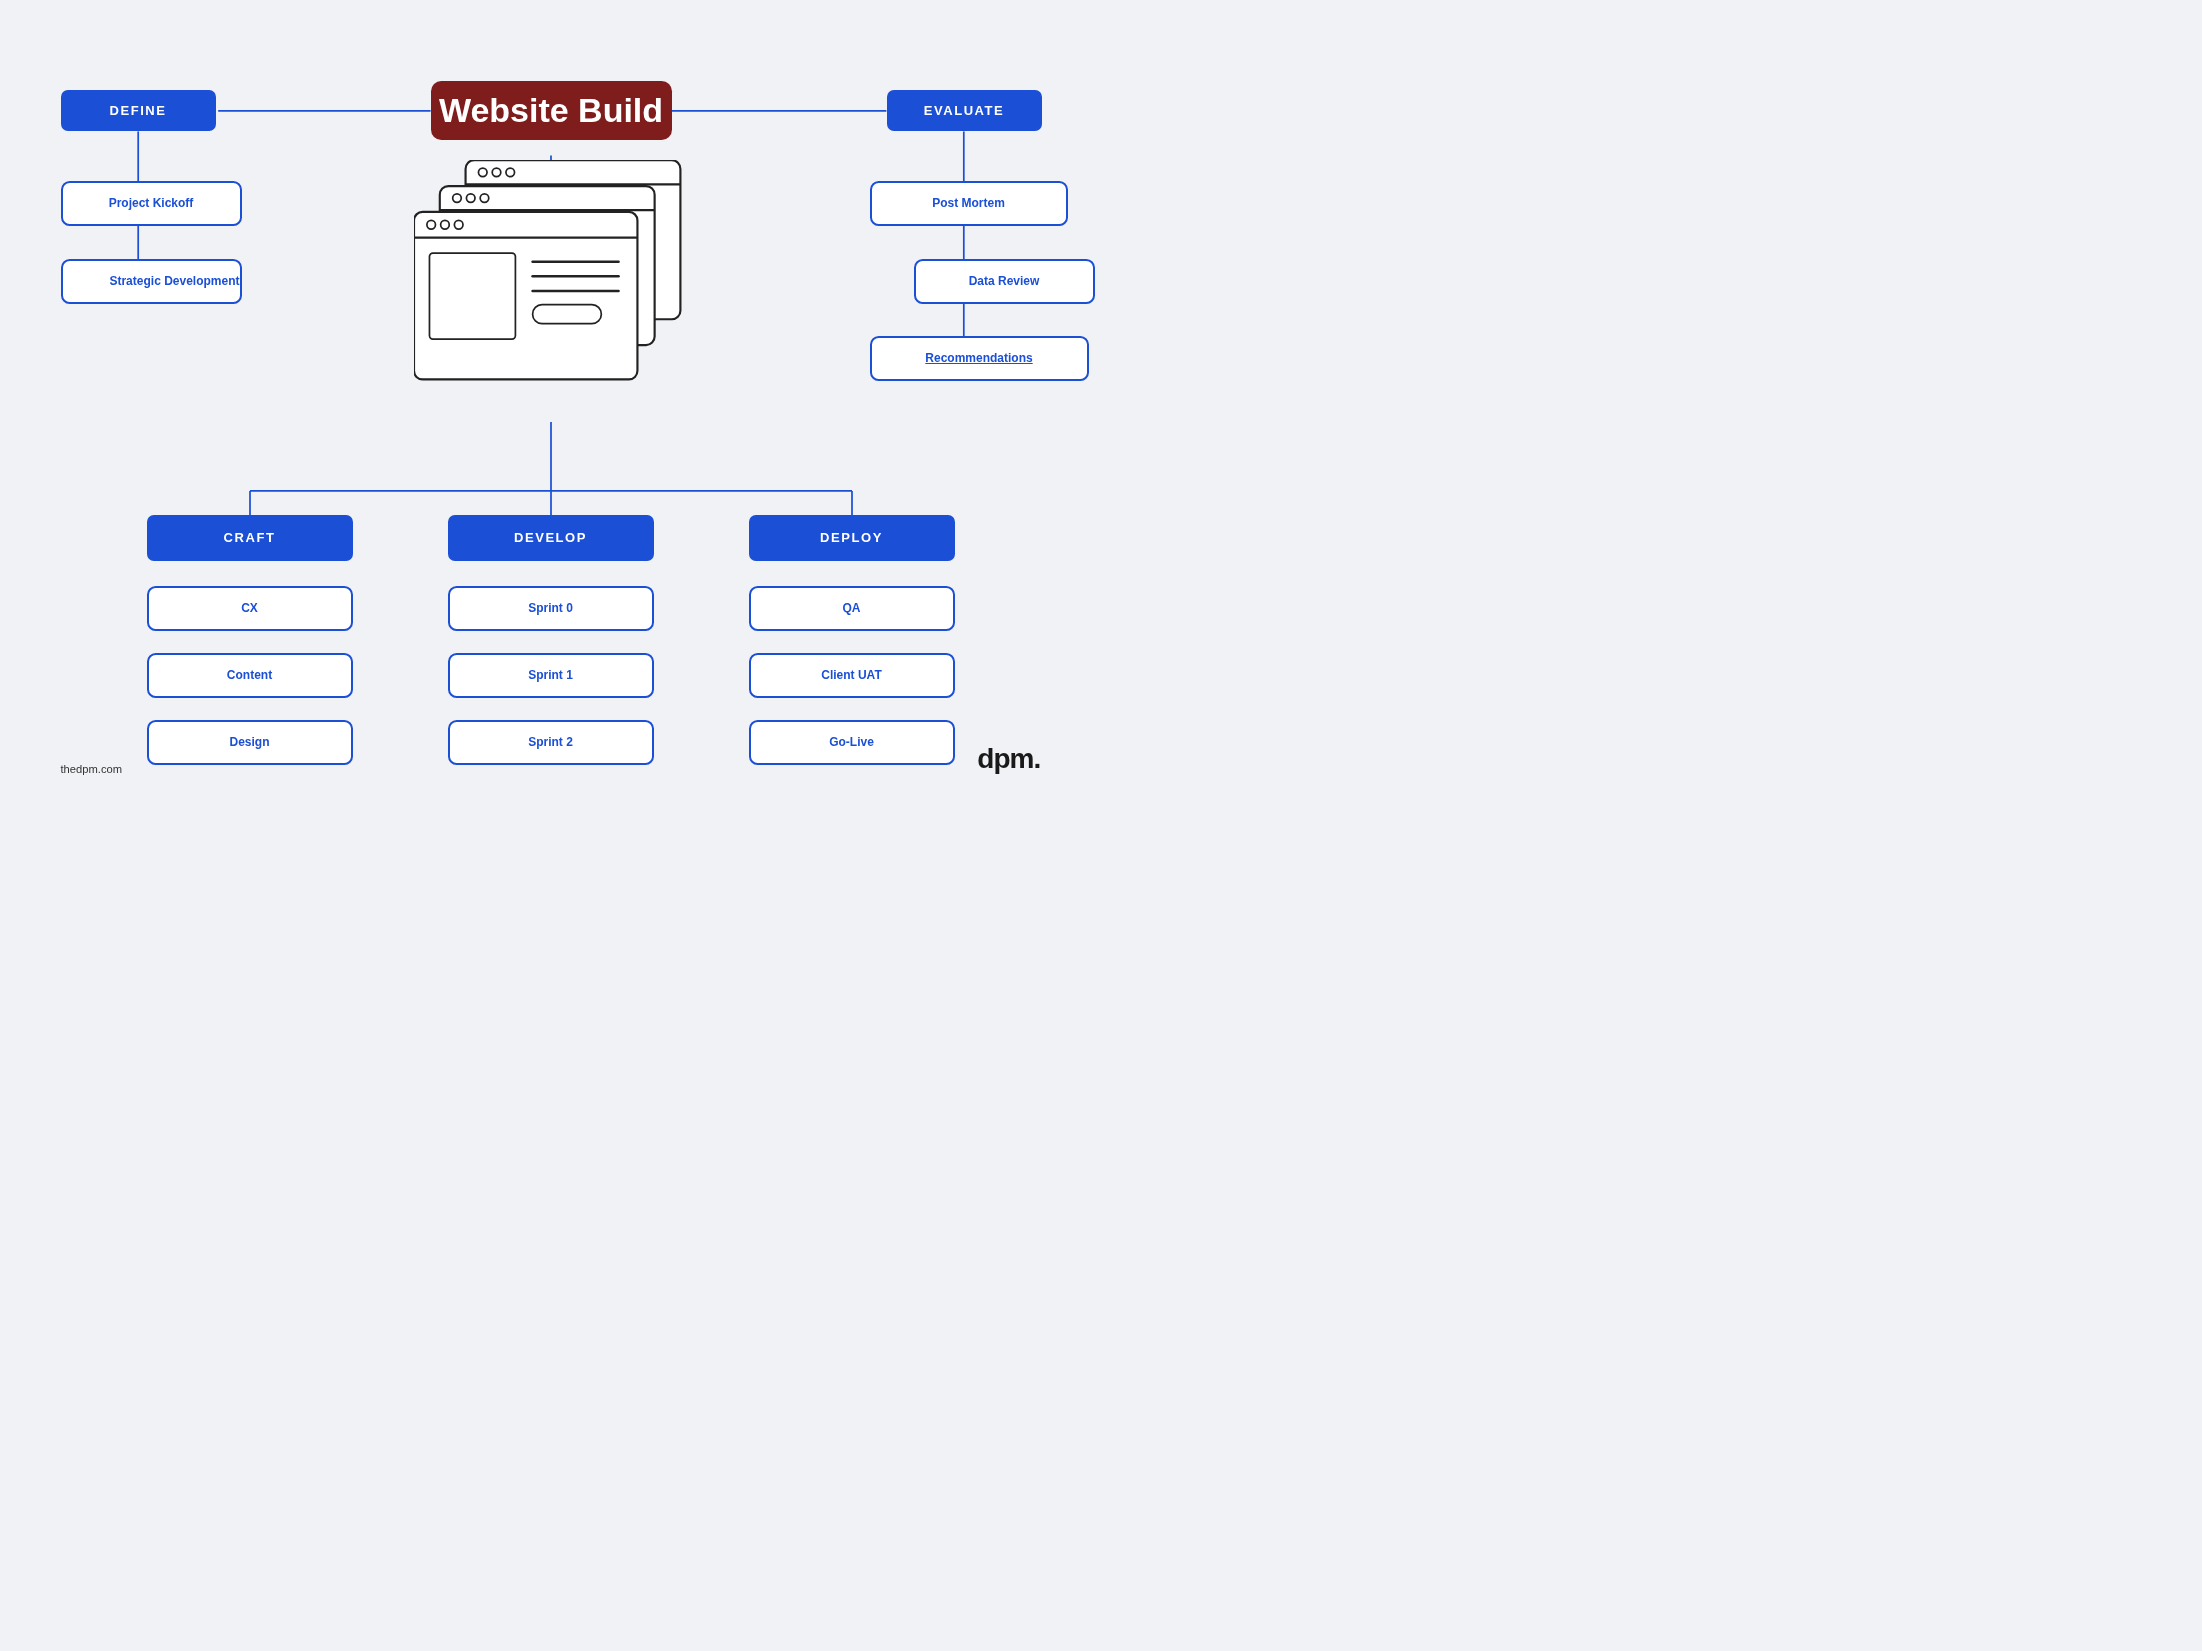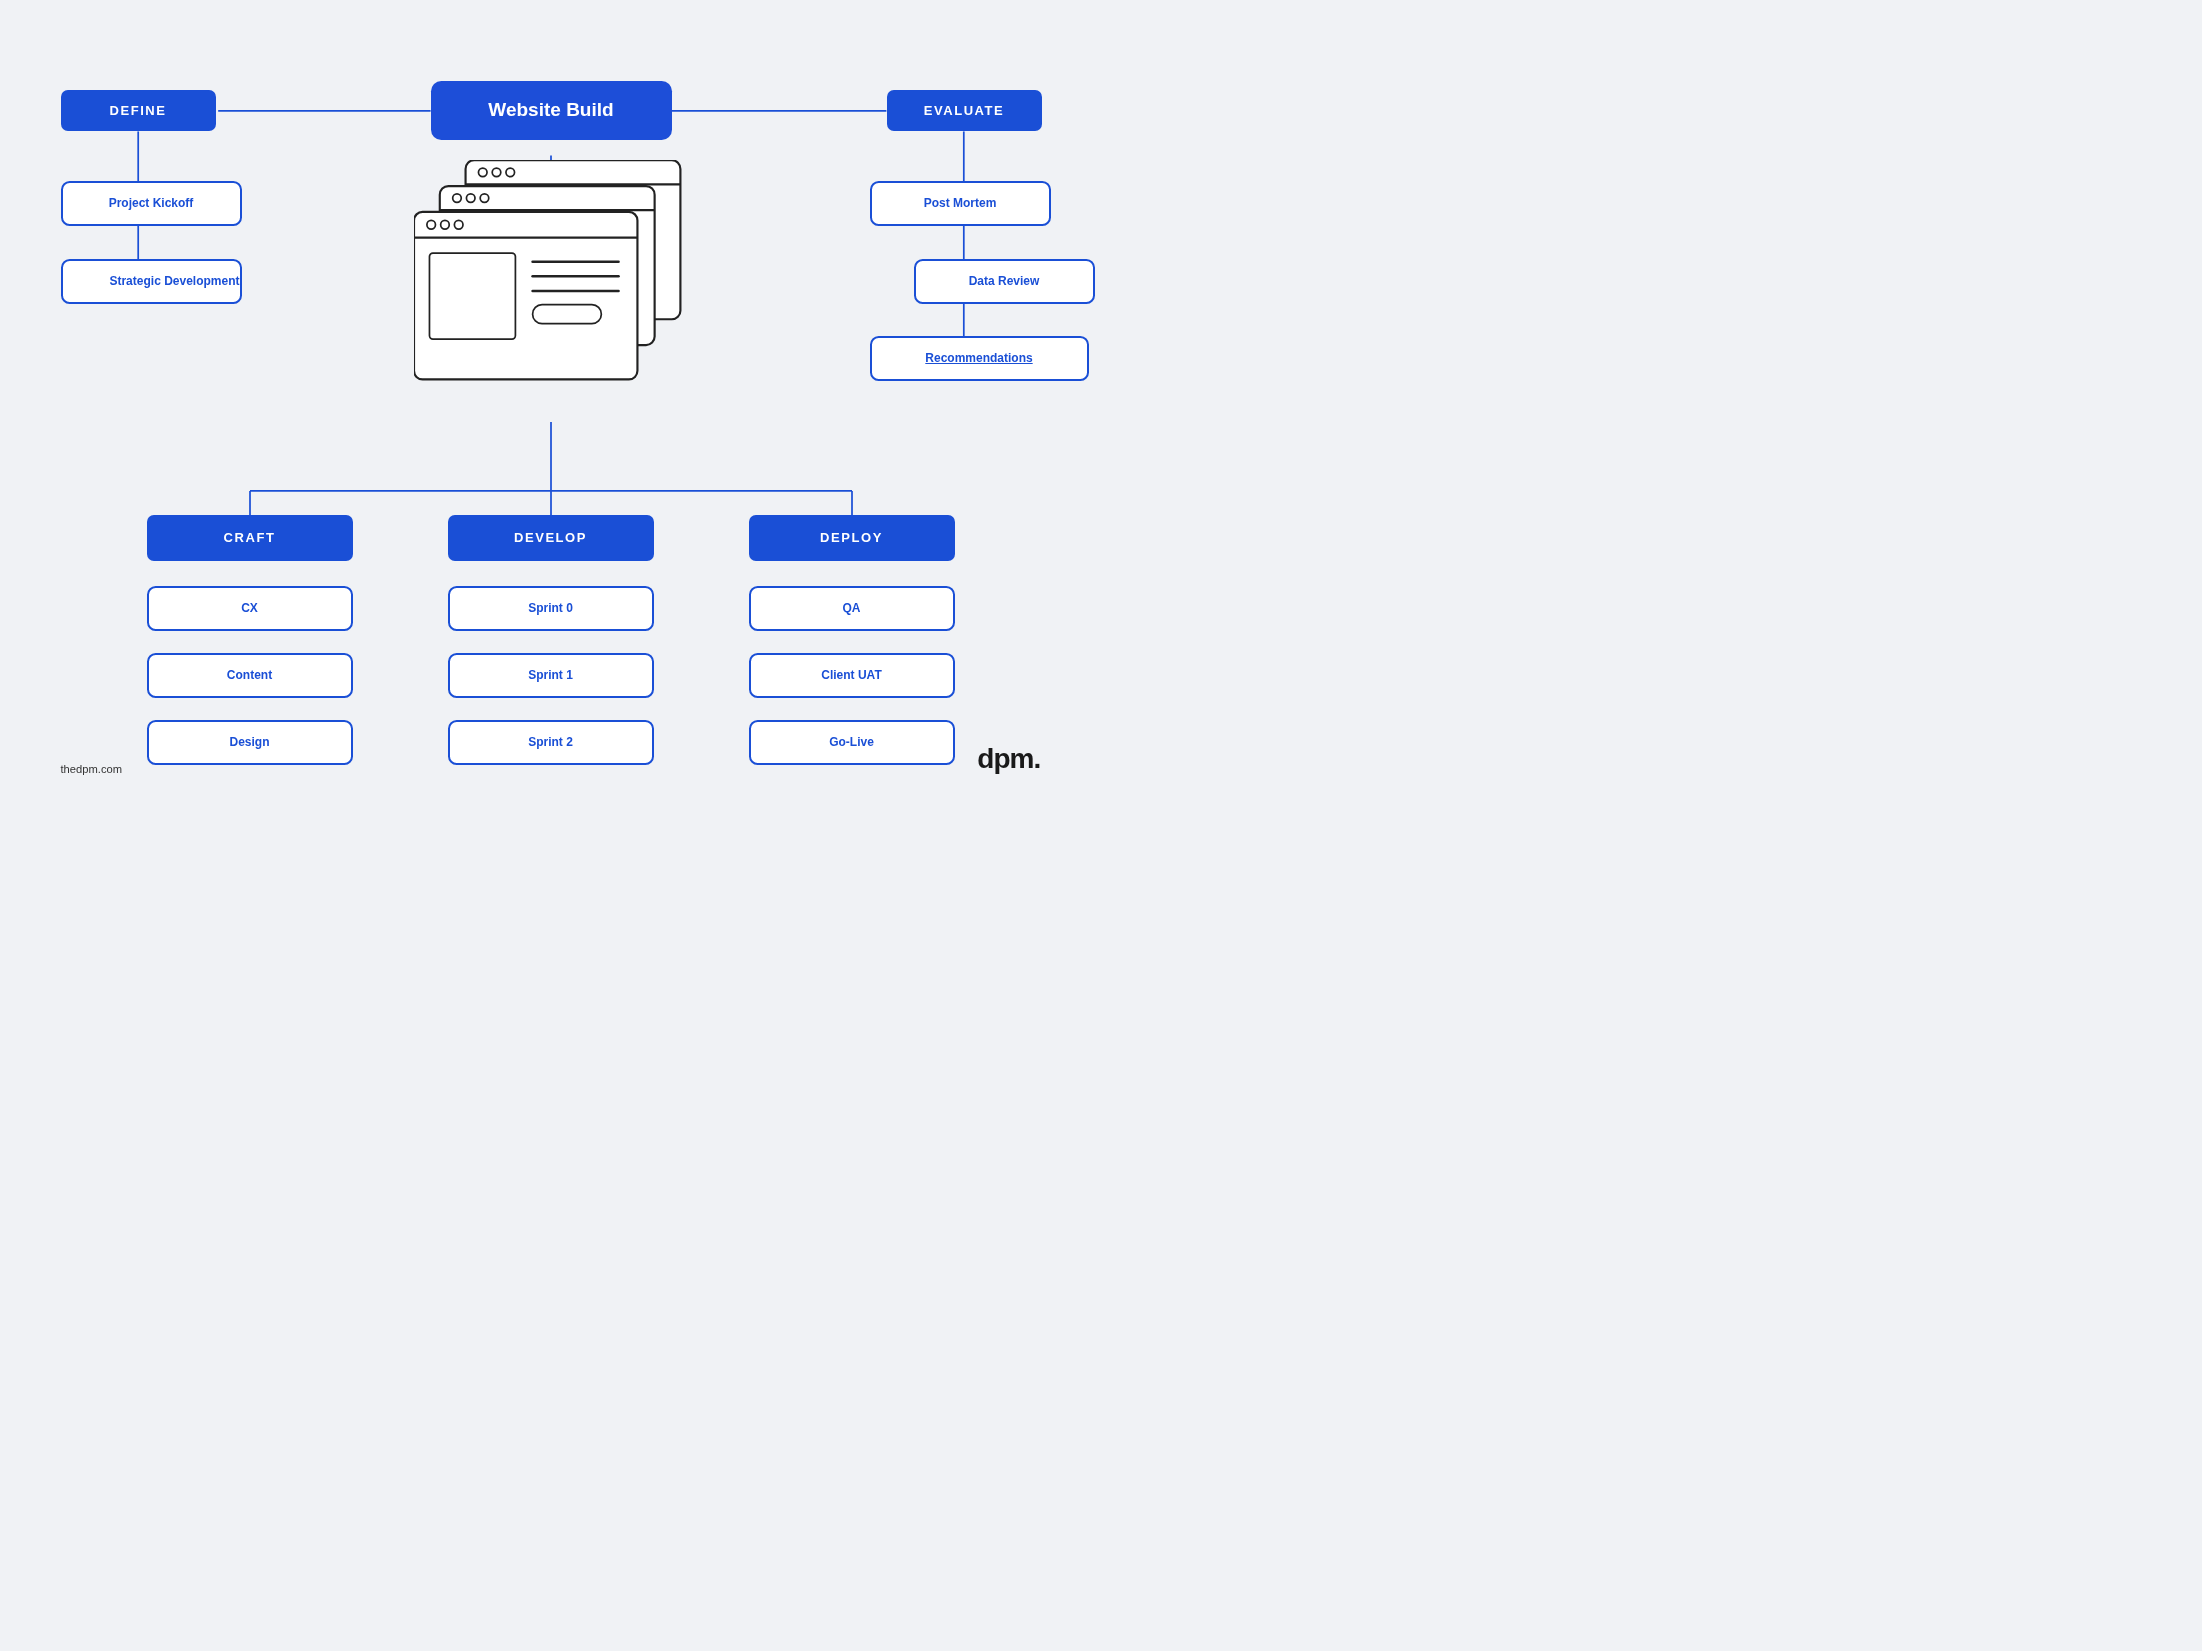--- a/index.html
+++ b/index.html
@@ -44,25 +44,25 @@
     }
     .box-outline {
       background: #fff;
       border: 2.2px solid #1a4fd6;
       border-radius: 8.6px;
       color: #1a4fd6;
       font-weight: 700;
       font-size: 12px;
     }
     .box-title {
-      background: #1d4ed8;
+      background: #7f1d1d;
       border-radius: 10.3px;
       color: #fff;
       font-weight: 800;
-      font-size: 19px;
+      font-size: 34px;
     }
     .watermark-left {
       position: absolute;
       bottom: 17px;
       left: 26px;
       font-size: 11.2px;
       color: #333;
       font-weight: 500;
     }
     .watermark-right {
@@ -117,21 +117,21 @@
     <span>Project Kickoff</span>
   </div>
   <div class="box box-outline" style="left:26px; top:224px; width:181px; height:45px;justify-content:flex-end;">
     <span>Strategic Development</span>
   </div>
 
   <div class="box box-blue" style="left:852px; top:55px; width:155px; height:41px;justify-content:center;">
     <span>EVALUATE</span>
   </div>
 
-  <div class="box box-outline" style="left:835px; top:146px; width:181px; height:45px;text-align:center;">
+  <div class="box box-outline" style="left:835px; top:146px; width:198px; height:45px;text-align:center;">
     <span>Post Mortem</span>
   </div>
   <div class="box box-outline" style="left:879px; top:224px; width:181px; height:45px;">
     <span>Data Review</span>
   </div>
   <div class="box box-outline" style="left:835px; top:301px; width:219px; height:45px;text-decoration:underline;">
     <span>Recommendations</span>
   </div>
 
   <svg style="position:absolute; left:379px; top:125px; width:275px; height:267px;" viewBox="0 0 320 310">

